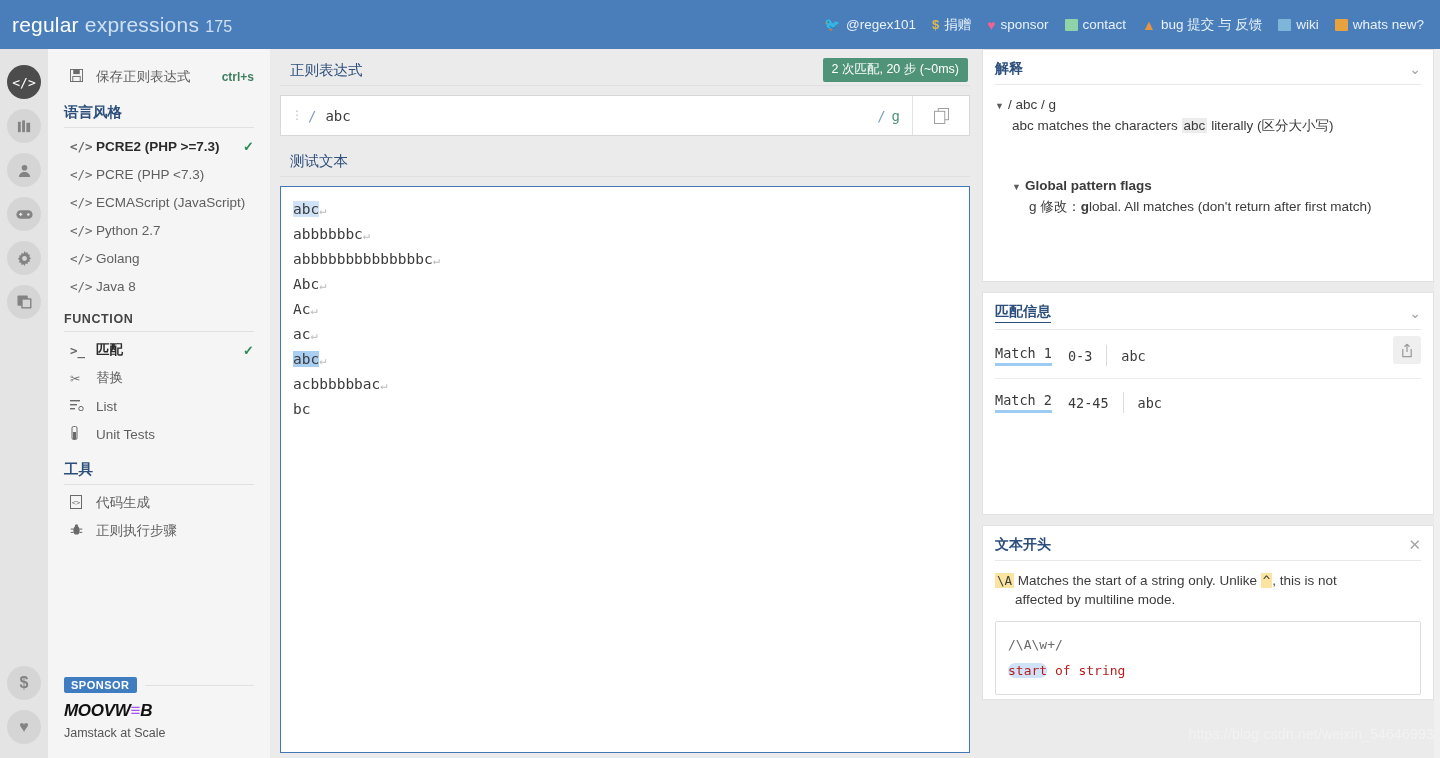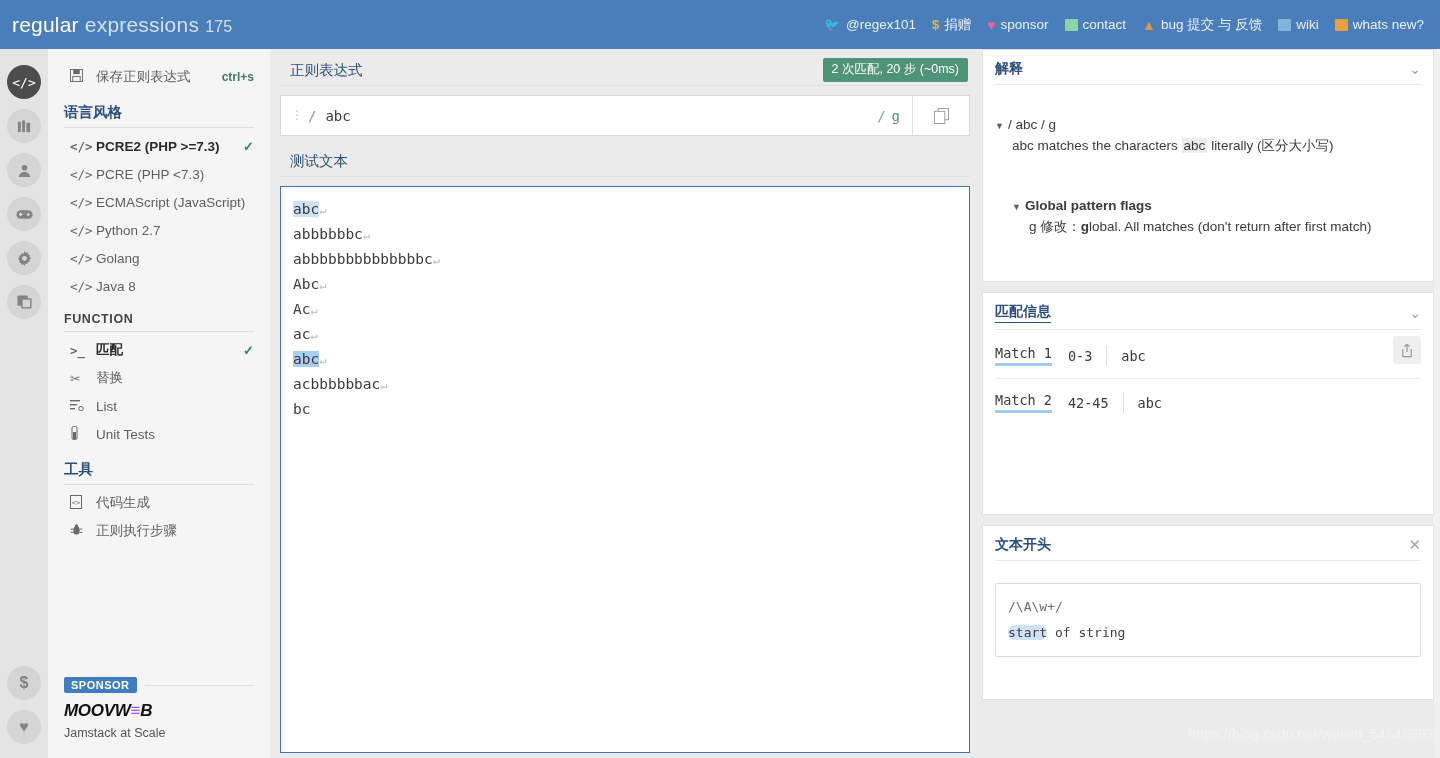--- a/index.html
+++ b/index.html
@@ -130,21 +130,21 @@
   .panel-title { font-size: 14px; font-weight: bold; color: #2d4f7c; }
   .panel-title.u { border-bottom: 1px solid #2d4f7c; padding-bottom: 1px; }
   .chev { color: #a5a5a5; font-size: 14px; cursor: pointer; }
   .xbtn { color: #a5a5a5; font-size: 15px; cursor: pointer; }
   .panel-rule { height: 1px; background: #e8e8e8; margin: 0 12px; }
   .panel-body { padding: 10px 12px 14px 12px; }
 
   .exp-line { font-size: 13.5px; color: #3b3b3b; line-height: 20px; }
   .tri { color: #5d5d5d; font-size: 9px; margin-right: 4px; }
   .exp-tok { color: #3b3b3b; }
-  .exp-l1 { padding-left: 0; margin-top: 20px; }
+  .exp-l1 { padding-left: 0; }
   .exp-l2 { padding-left: 17px; }
   .exp-l3 { padding-left: 17px; font-weight: bold; margin-top: 40px; }
   .exp-l4 { padding-left: 34px; }
   .codeshade { background: #ececec; padding: 0 2px; }
 
   .mi-row { display: flex; align-items: center; padding: 13px 0 12px 0; font-family: "DejaVu Sans Mono", monospace; font-size: 13.5px; color: #3b3b3b; position: relative; }
   .mi-label { border-bottom: 3px solid #9ecbf2; padding-bottom: 2px; margin-right: 16px; }
   .mi-range { margin-right: 14px; color: #3b3b3b; }
   .mi-sep { width: 1px; background: #dcdcdc; align-self: stretch; margin-right: 14px; }
   .mi-val { color: #3b3b3b; }
@@ -156,21 +156,21 @@
   }
 
   .ref-text { font-size: 13.5px; color: #3b3b3b; line-height: 19px; }
   .tok-y { background: #fbe3a0; font-family: "DejaVu Sans Mono", monospace; font-size: 12.5px; padding: 0 2px; }
   .ref-indent { padding-left: 20px; }
   .ref-code {
     margin-top: 12px; border: 1px solid #dcdcdc; border-radius: 2px;
     padding: 10px 12px; font-family: "DejaVu Sans Mono", monospace;
     font-size: 13px; color: #6b6b6b; line-height: 26px;
   }
-  .ref-code .ex { color: #404040; border-radius: 7px; }
+  .ref-code .ex { color: #b91c1c; border-radius: 7px; }
   .ref-code .hlb { background: #cfe2f7; }
 
   .watermark {
     position: absolute; right: 6px; bottom: 16px;
     font-size: 14px; color: #f2f2f2; letter-spacing: .2px;
     pointer-events: none; user-select: none;
   }
   .scrollbar {
     position: absolute; right: 0; top: 49px; width: 6px; height: 709px;
     background: #f0f0f0;
@@ -473,20 +473,24 @@
     </div>
   </div>
 
   <div class="panel" style="height:175px">
     <div class="panel-head">
       <span class="panel-title">文本开头</span>
       <span class="xbtn">✕</span>
     </div>
     <div class="panel-rule"></div>
     <div class="panel-body">
+      <div class="ref-text">
+        <span class="tok-y">\A</span><span> Matches the start of a string only. Unlike </span><span class="tok-y">^</span><span>, this is not</span>
+        <div class="ref-indent">affected by multiline mode.</div>
+      </div>
       <div class="ref-code">
         <div>/\A\w+/</div>
         <div><span class="hlb ex">start</span><span class="ex"> of string</span></div>
       </div>
     </div>
   </div>
 </div>
 
 <div class="scrollbar"></div>
 <div class="watermark">https://blog.csdn.net/weixin_54646993</div>

